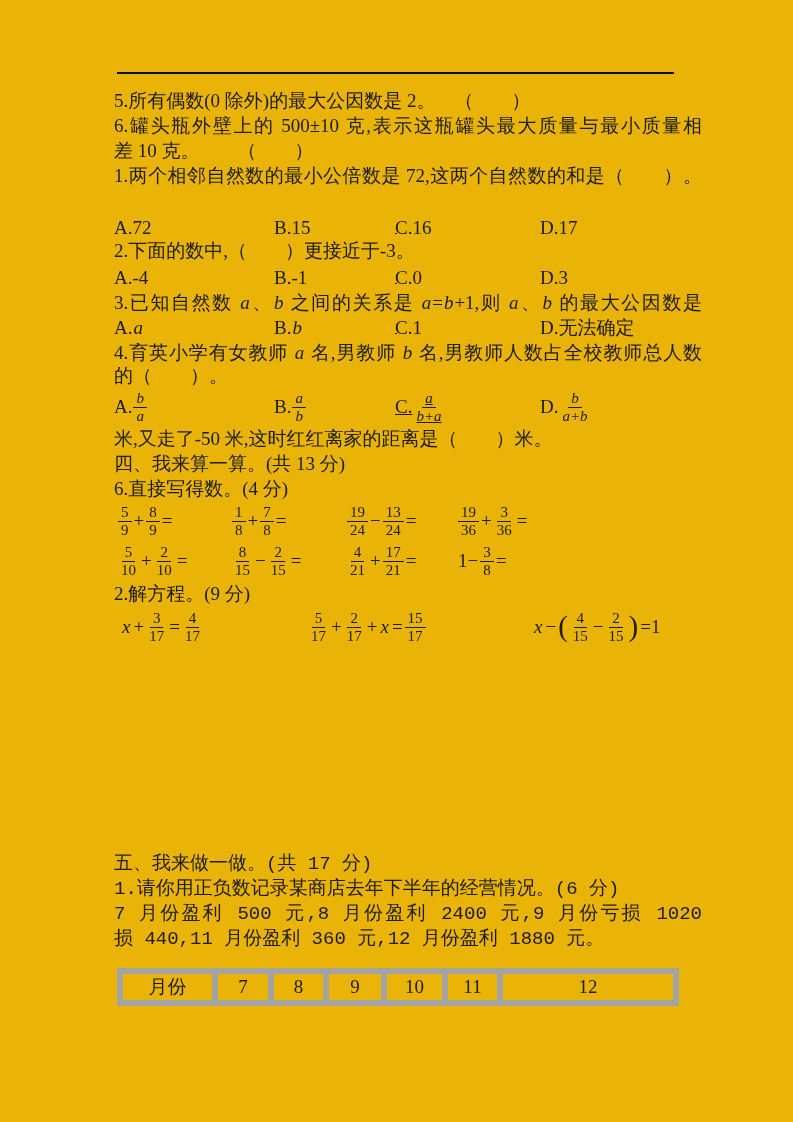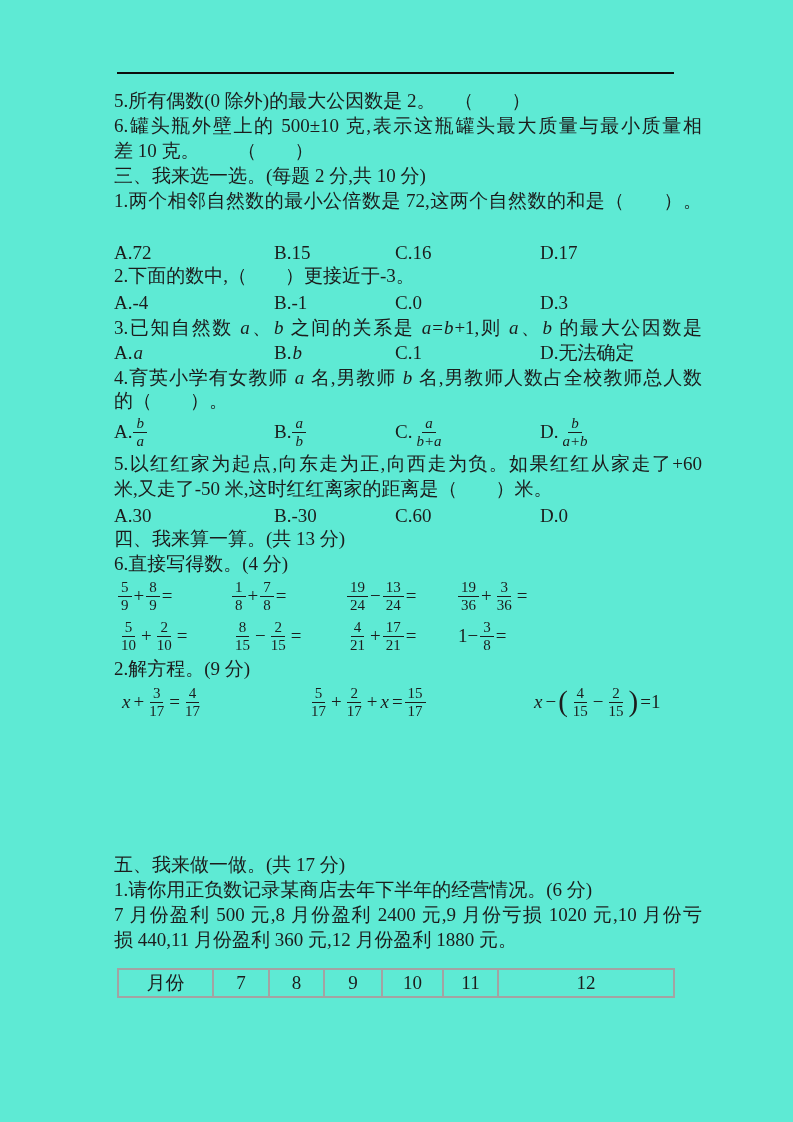--- a/index.html
+++ b/index.html
@@ -1,29 +1,29 @@
 <!DOCTYPE html>
 <html><head>
 <meta charset="utf-8">
 <style>
   html,body{margin:0;padding:0;background:#ffffff;}
-  .page{position:relative;width:793px;height:1122px;background:#5eead4;overflow:hidden;
+  .page{position:relative;width:793px;height:1122px;background:#eab308;overflow:hidden;
         font-family:"Liberation Serif","DejaVu Serif",serif;color:#1c1c1c;}
   .rule{position:absolute;left:117px;top:72px;width:557px;height:2px;background:#0d0d0d;}
   .flow{position:absolute;left:114px;top:88px;width:588px;}
-  .s5{position:absolute;left:114px;top:852px;width:588px;}
+  .s5{position:absolute;left:114px;top:852px;width:588px;font-family:Liberation Mono, monospace;}
   .line{position:relative;height:25px;line-height:25px;font-size:19px;white-space:nowrap;}
   .line.just{white-space:normal;text-align:justify;text-align-last:justify;overflow:hidden;}
   .optrow{position:relative;height:25px;}
   .optrow .opt{position:absolute;top:0;line-height:25px;font-size:19px;white-space:nowrap;}
   .optrow.tall{height:38px;}
   .optrow.tall .opt{display:flex;align-items:center;height:38px;line-height:normal;}
   .optrow .opt:nth-child(1){left:0;}
   .optrow .opt:nth-child(2){left:160px;}
-  .optrow .opt:nth-child(3){left:281px;}
+  .optrow .opt:nth-child(3){left:281px;text-decoration:underline;}
   .optrow .opt:nth-child(4){left:426px;}
   .calcrow{position:relative;height:40px;}
   .calcrow .slot{position:absolute;top:0;height:40px;display:flex;align-items:center;font-size:19px;}
   .calcrow .slot:nth-child(1){left:3px;}
   .calcrow .slot:nth-child(2){left:117px;}
   .calcrow .slot:nth-child(3){left:232px;}
   .calcrow .slot:nth-child(4){left:343px;}
   .calcrow.eqr{height:42px;}
   .calcrow.eqr .slot{height:42px;}
   .calcrow.eqr .slot:nth-child(1){left:6px;}
@@ -31,34 +31,33 @@
   .calcrow.eqr .slot:nth-child(3){left:418px;}
   .frac{display:inline-flex;flex-direction:column;align-items:center;vertical-align:middle;margin:0 1px;}
   .frac .num{display:block;padding:0 3px;border-bottom:1.6px solid #1c1c1c;font-size:15px;line-height:17px;text-align:center;}
   .frac .den{display:block;padding:0 3px;font-size:15px;line-height:17px;text-align:center;}
   .frac.it .num,.frac.it .den{font-style:italic;}
   .tx{vertical-align:middle;}
   .tx.it{font-style:italic;padding:0 1px;}
   .tx.big{font-size:29px;line-height:1;position:relative;top:-1px;}
   .calcrow .tx{margin:0 1px;}
   .ptable{position:absolute;left:117px;top:968px;border-collapse:collapse;table-layout:fixed;}
-  .ptable td{border:2px solid #a3a3a3;height:24px;font-size:19px;text-align:center;padding:0 2px;
+  .ptable td{border:6px solid #a3a3a3;height:24px;font-size:19px;text-align:center;padding:0 2px;
              font-family:"Liberation Serif","DejaVu Serif",serif;color:#1c1c1c;}
 </style>
 </head>
 <body>
 
 <div class="page">
   <div class="rule"></div>
 
   <div class="flow">
       <div class="line">5.所有偶数(0 除外)的最大公因数是 2。　（　　）</div>
       <div class="line just">6.罐头瓶外壁上的 500±10 克,表示这瓶罐头最大质量与最小质量相</div>
       <div class="line">差 10 克。　　（　　）</div>
-      <div class="line">三、我来选一选。(每题 2 分,共 10 分)</div>
       <div class="line just">1.两个相邻自然数的最小公倍数是 72,这两个自然数的和是（　　）。</div>
       <div class="line"></div>
       <div class="optrow">
         <span class="opt"><span class="tx">A.72</span></span>
         <span class="opt"><span class="tx">B.15</span></span>
         <span class="opt"><span class="tx">C.16</span></span>
         <span class="opt"><span class="tx">D.17</span></span>
       </div>
       <div class="line">2.下面的数中,（　　）更接近于-3。</div>
       <div class="optrow">
@@ -99,28 +98,21 @@
           </span>
         </span>
         <span class="opt">
           <span class="tx">D.</span>
           <span class="frac it">
             <span class="num">b</span>
             <span class="den">a+b</span>
           </span>
         </span>
       </div>
-      <div class="line just">5.以红红家为起点,向东走为正,向西走为负。如果红红从家走了+60</div>
       <div class="line">米,又走了-50 米,这时红红离家的距离是（　　）米。</div>
-      <div class="optrow">
-        <span class="opt"><span class="tx">A.30</span></span>
-        <span class="opt"><span class="tx">B.-30</span></span>
-        <span class="opt"><span class="tx">C.60</span></span>
-        <span class="opt"><span class="tx">D.0</span></span>
-      </div>
       <div class="line">四、我来算一算。(共 13 分)</div>
       <div class="line">6.直接写得数。(4 分)</div>
       <div class="calcrow">
         <span class="slot">
           <span class="frac">
             <span class="num">5</span>
             <span class="den">9</span>
           </span>
           <span class="tx">+</span>
           <span class="frac">

